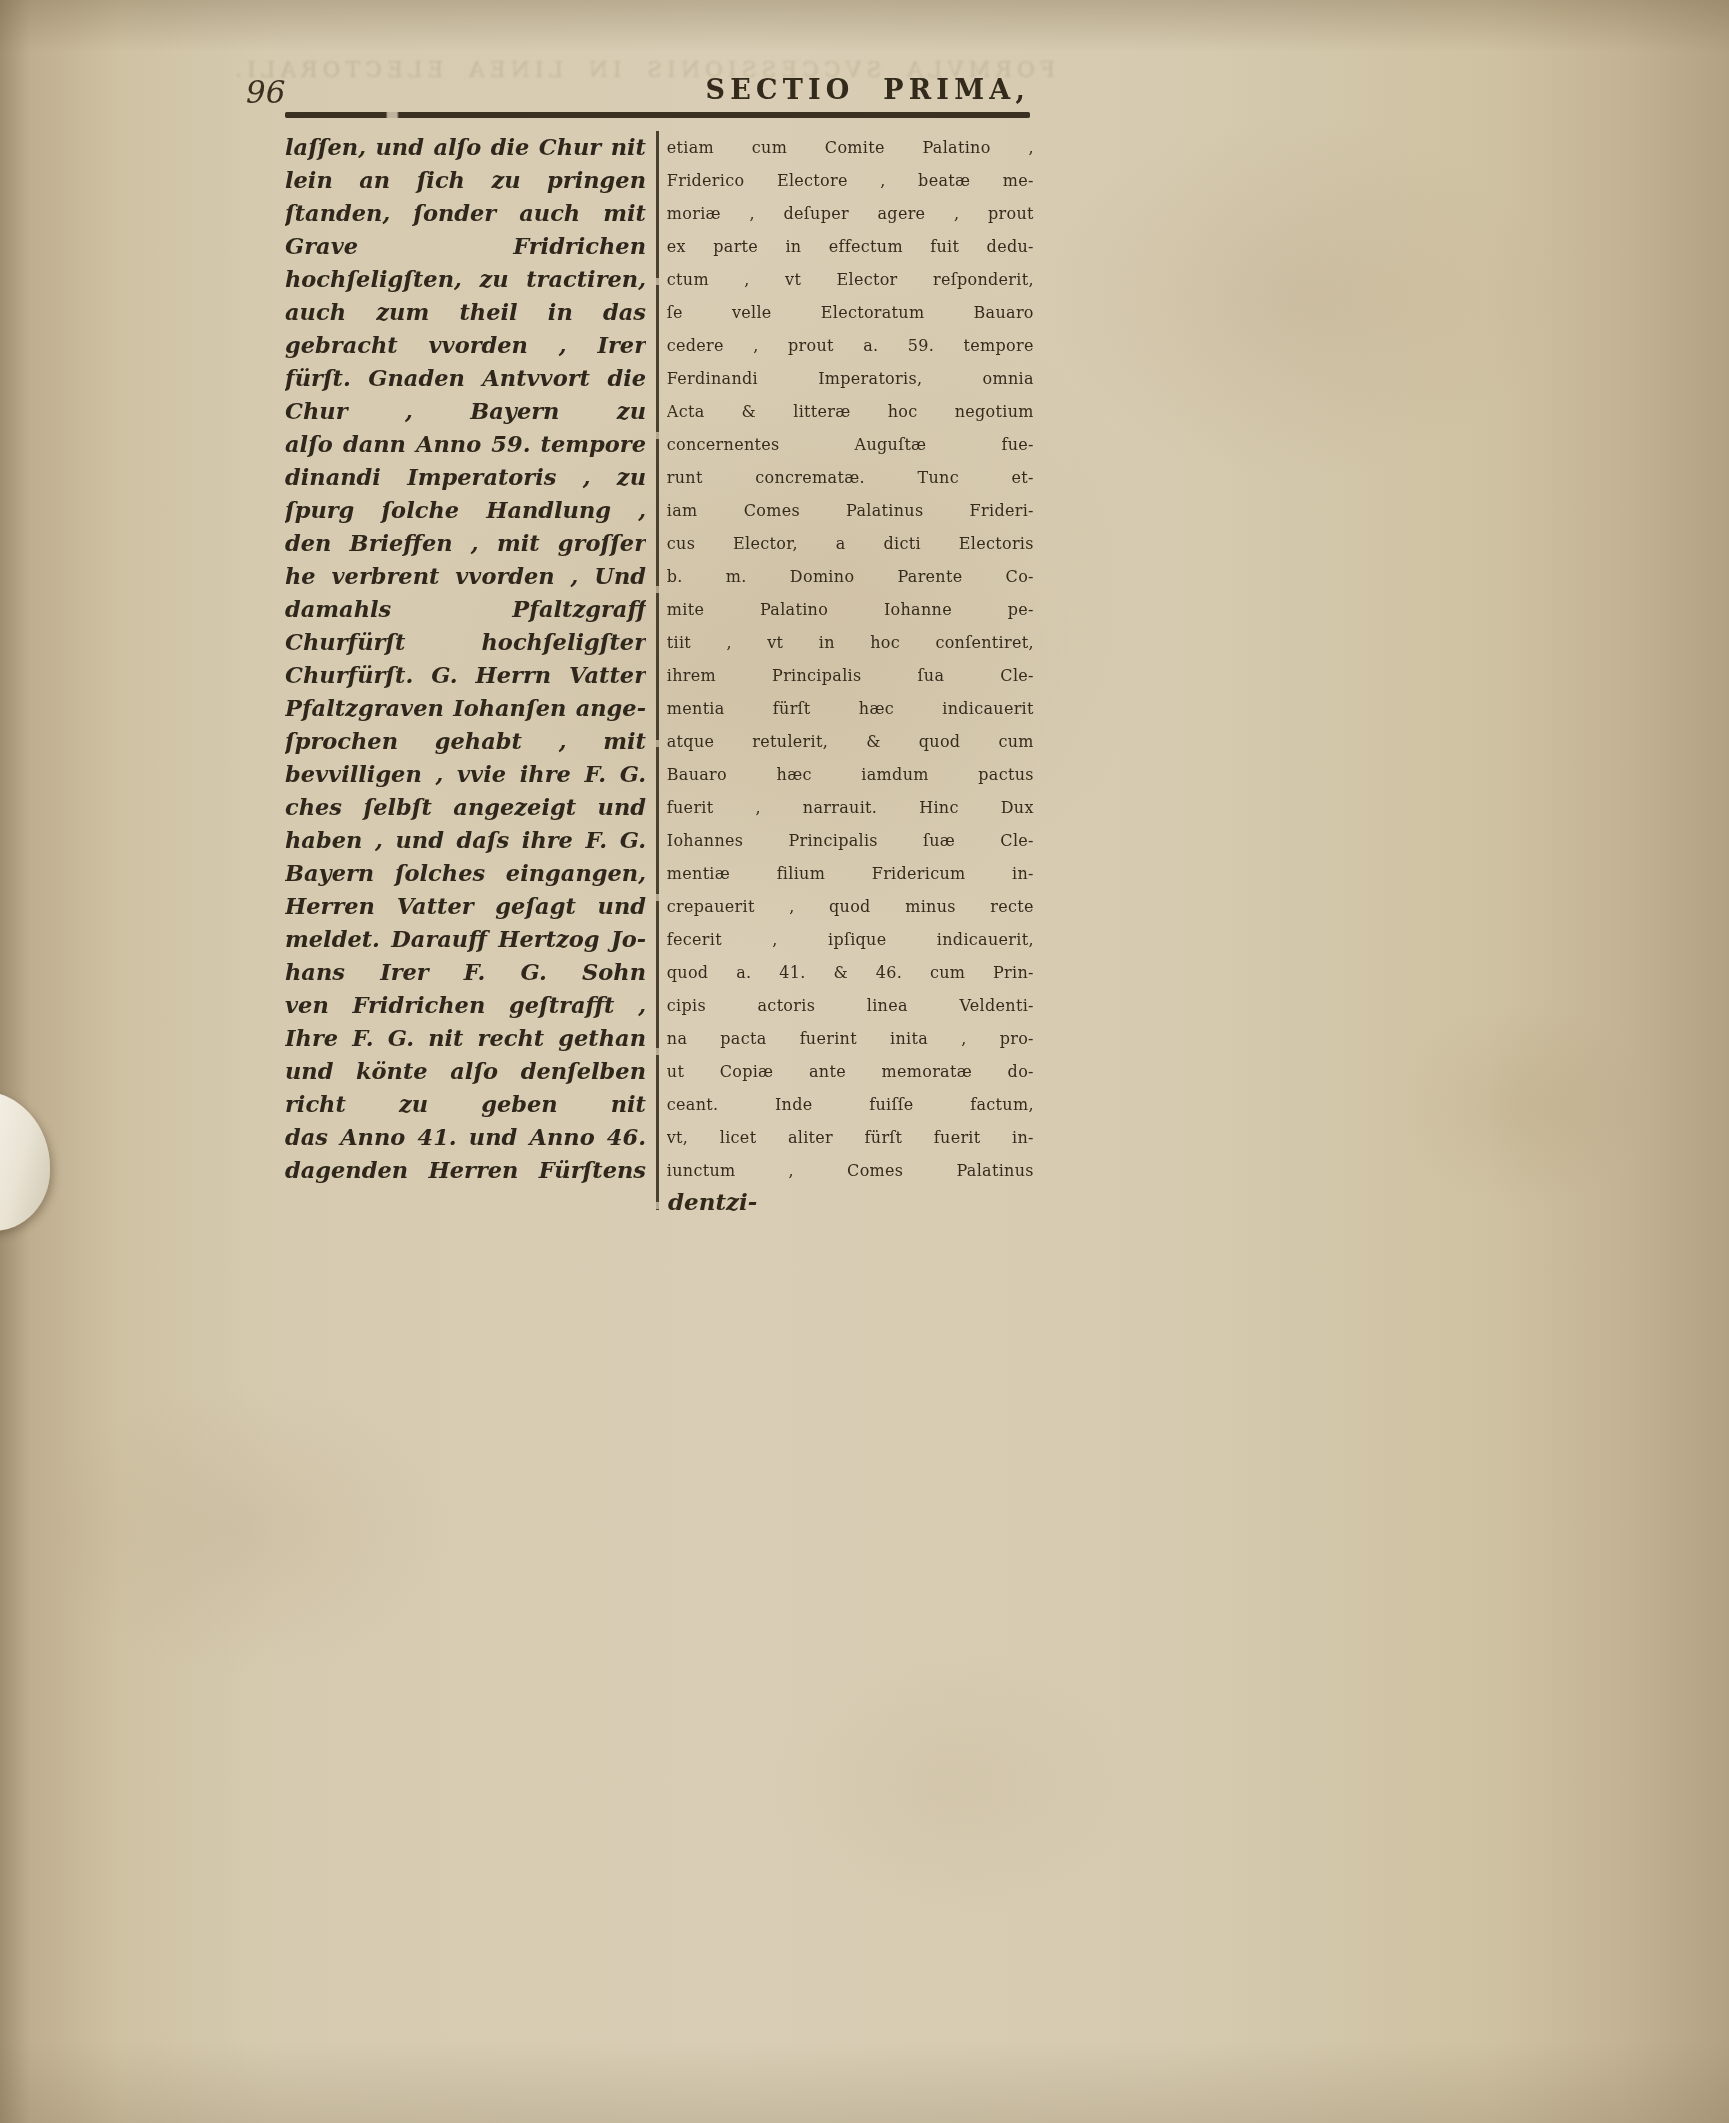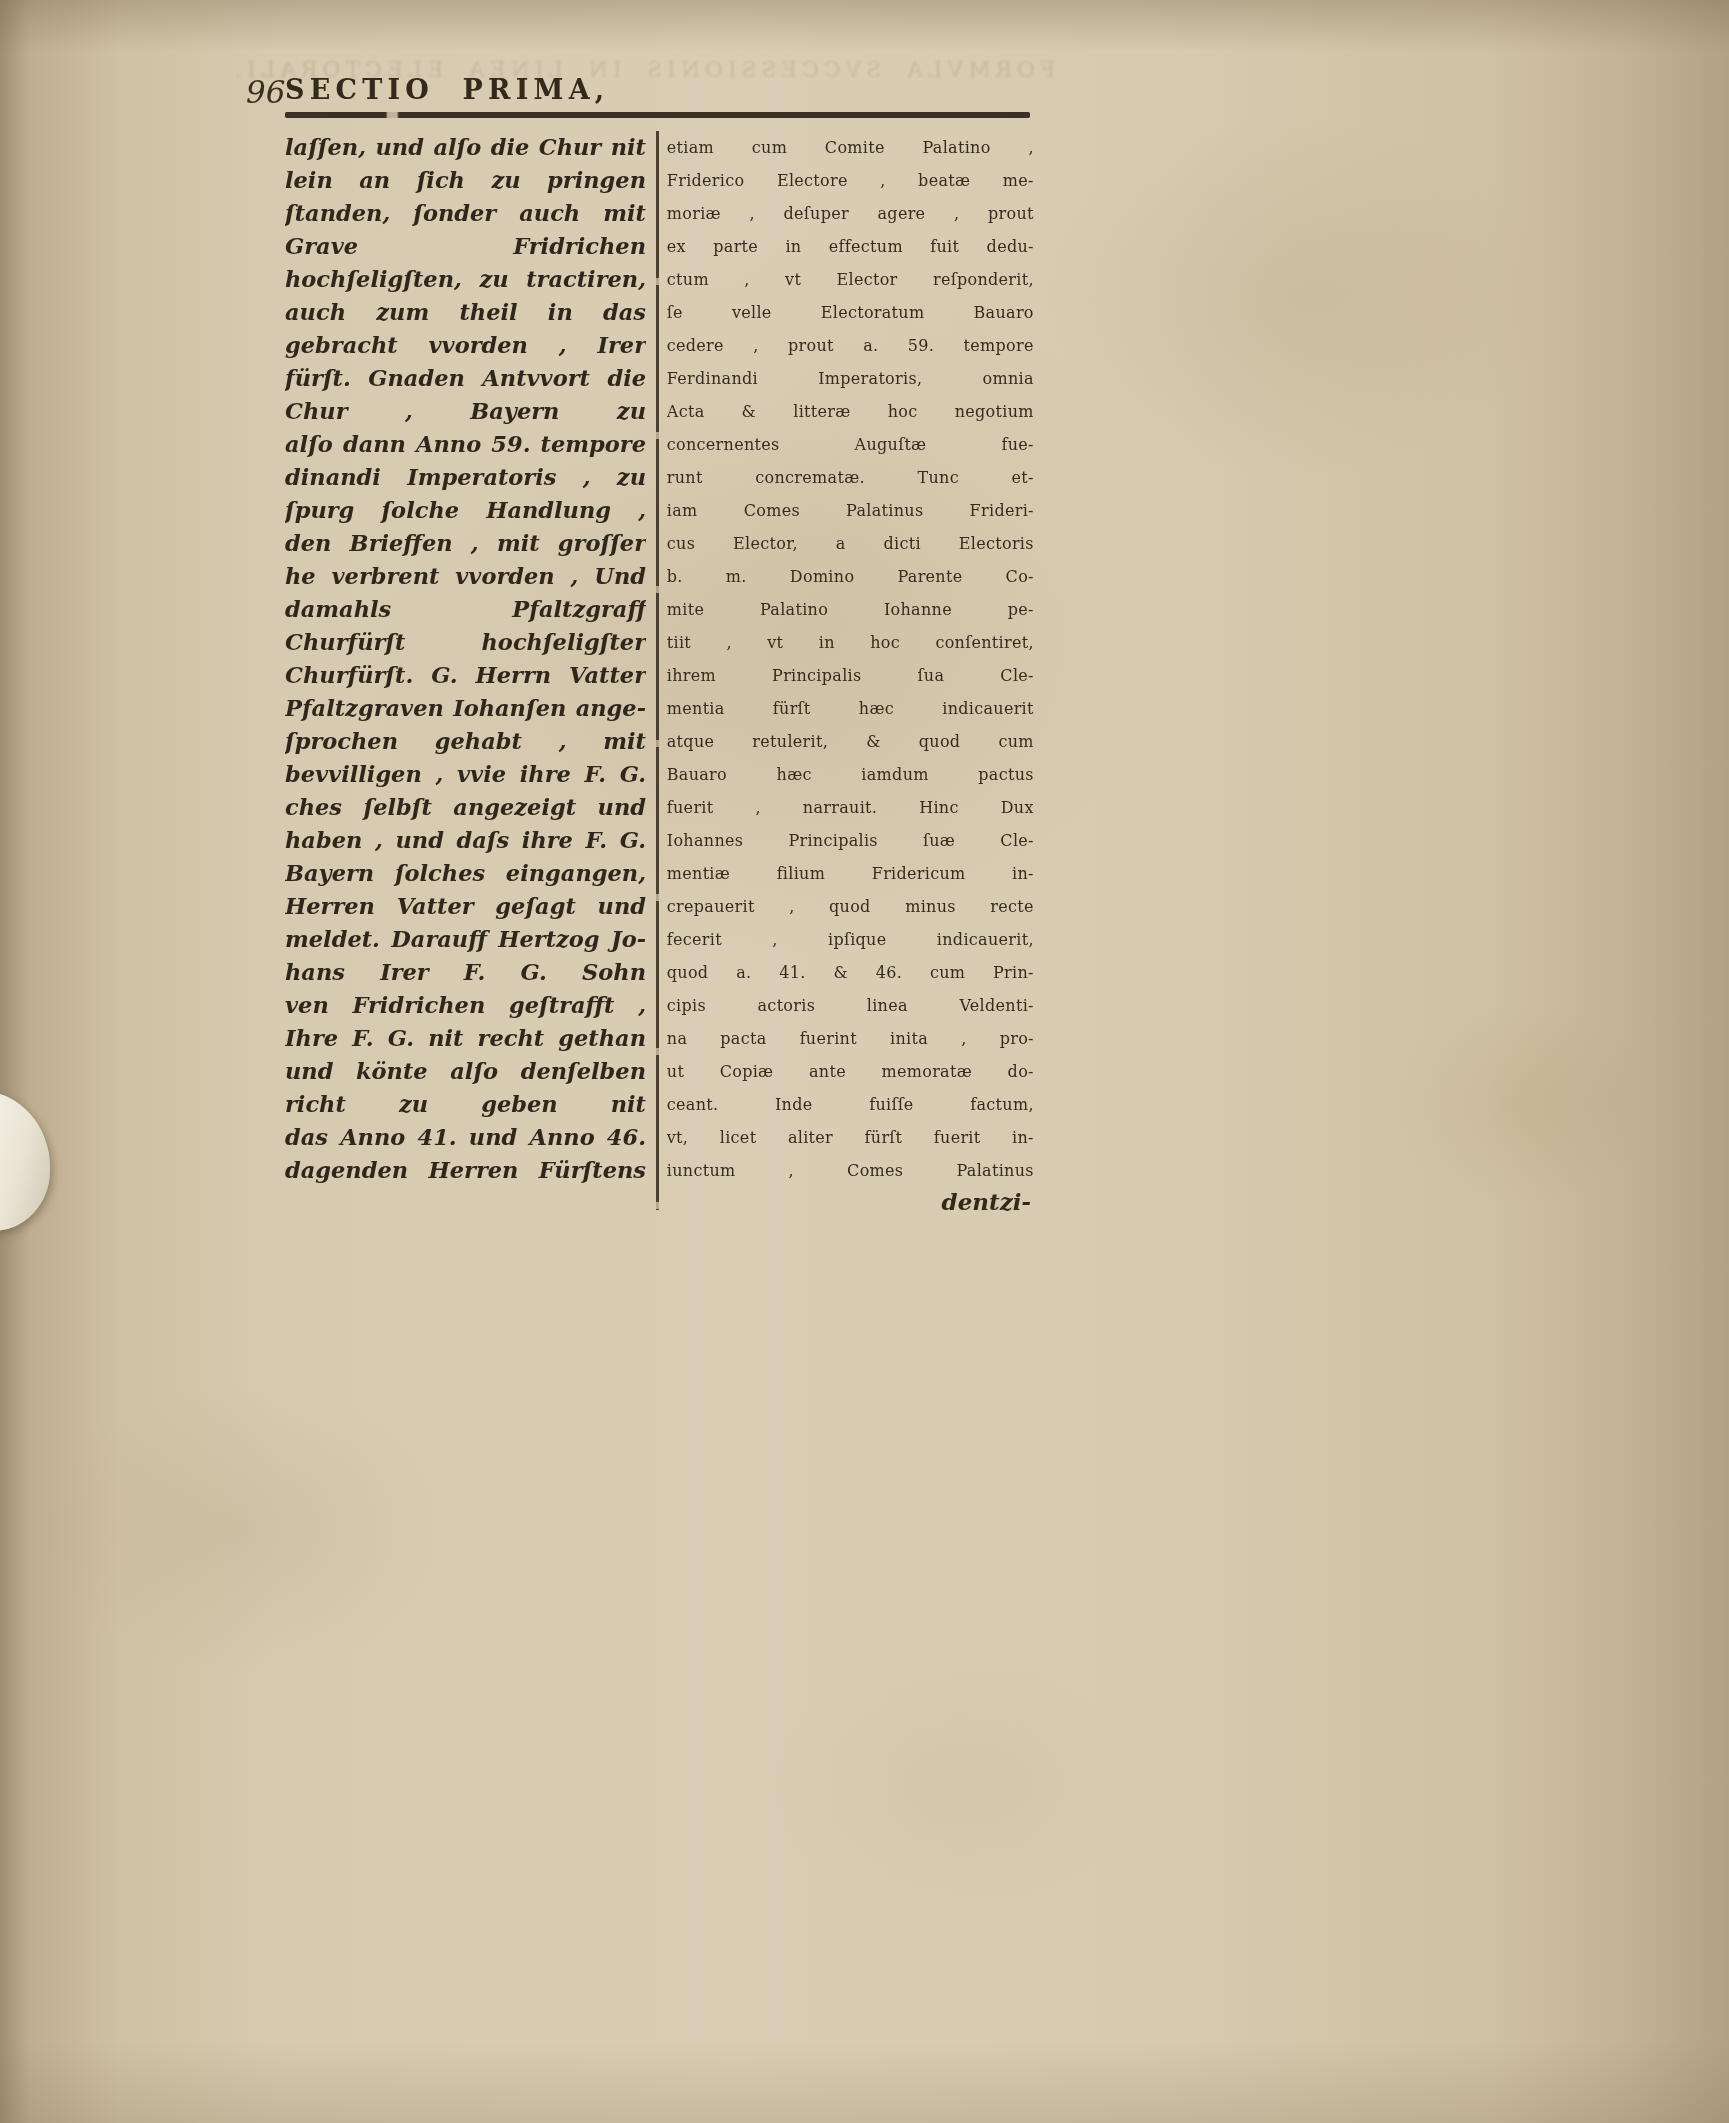--- a/index.html
+++ b/index.html
@@ -31,21 +31,21 @@
     color:#7e6b4e;opacity:.20;filter:blur(0.9px);
     white-space:nowrap;
   }
   .folio{
     position:absolute;left:246px;top:74px;
     font-size:31px;font-style:italic;
     color:#3a3020;
   }
   .running-head{
     position:absolute;left:285px;top:74px;width:745px;
-    text-align:left;
+    text-align:right;
     font-size:27px;letter-spacing:5.2px;word-spacing:14px;
     font-weight:600;color:#332a1c;
   }
   .head-rule{
     position:absolute;left:285px;top:112px;width:745px;height:6px;
     background:linear-gradient(90deg,
       #3b3122 0%, #3b3122 13.5%,
       rgba(59,49,34,.15) 13.8%, rgba(59,49,34,.15) 15%,
       #3b3122 15.3%, #3b3122 100%);
     border-radius:1.7px;
@@ -73,21 +73,20 @@
   }
   .col-divider{
     width:2.6px;height:1079px;
     margin:0 7.8px 0 10.4px;
     background:repeating-linear-gradient(180deg,
       #49402d 0px, #49402d 147px,
       rgba(73,64,45,.25) 147px, rgba(73,64,45,.25) 154px);
   }
   .catchword{
     position:absolute;left:668px;top:1188px;width:363px;
-    text-align:right;
     font-style:italic;font-weight:700;
     font-size:23px;color:#32291b;
   }
   .page-curl{
     position:absolute;left:-19px;top:1091px;width:69px;height:140px;
     background:linear-gradient(105deg,#f7f3ea 0%,#e9e3d4 55%,#cfc7b2 100%);
     border-radius:0 74px 61px 0 / 0 82px 65px 0;
     box-shadow:2.6px 3.5px 8.6px rgba(90,75,50,.45);
   }
 </style>

